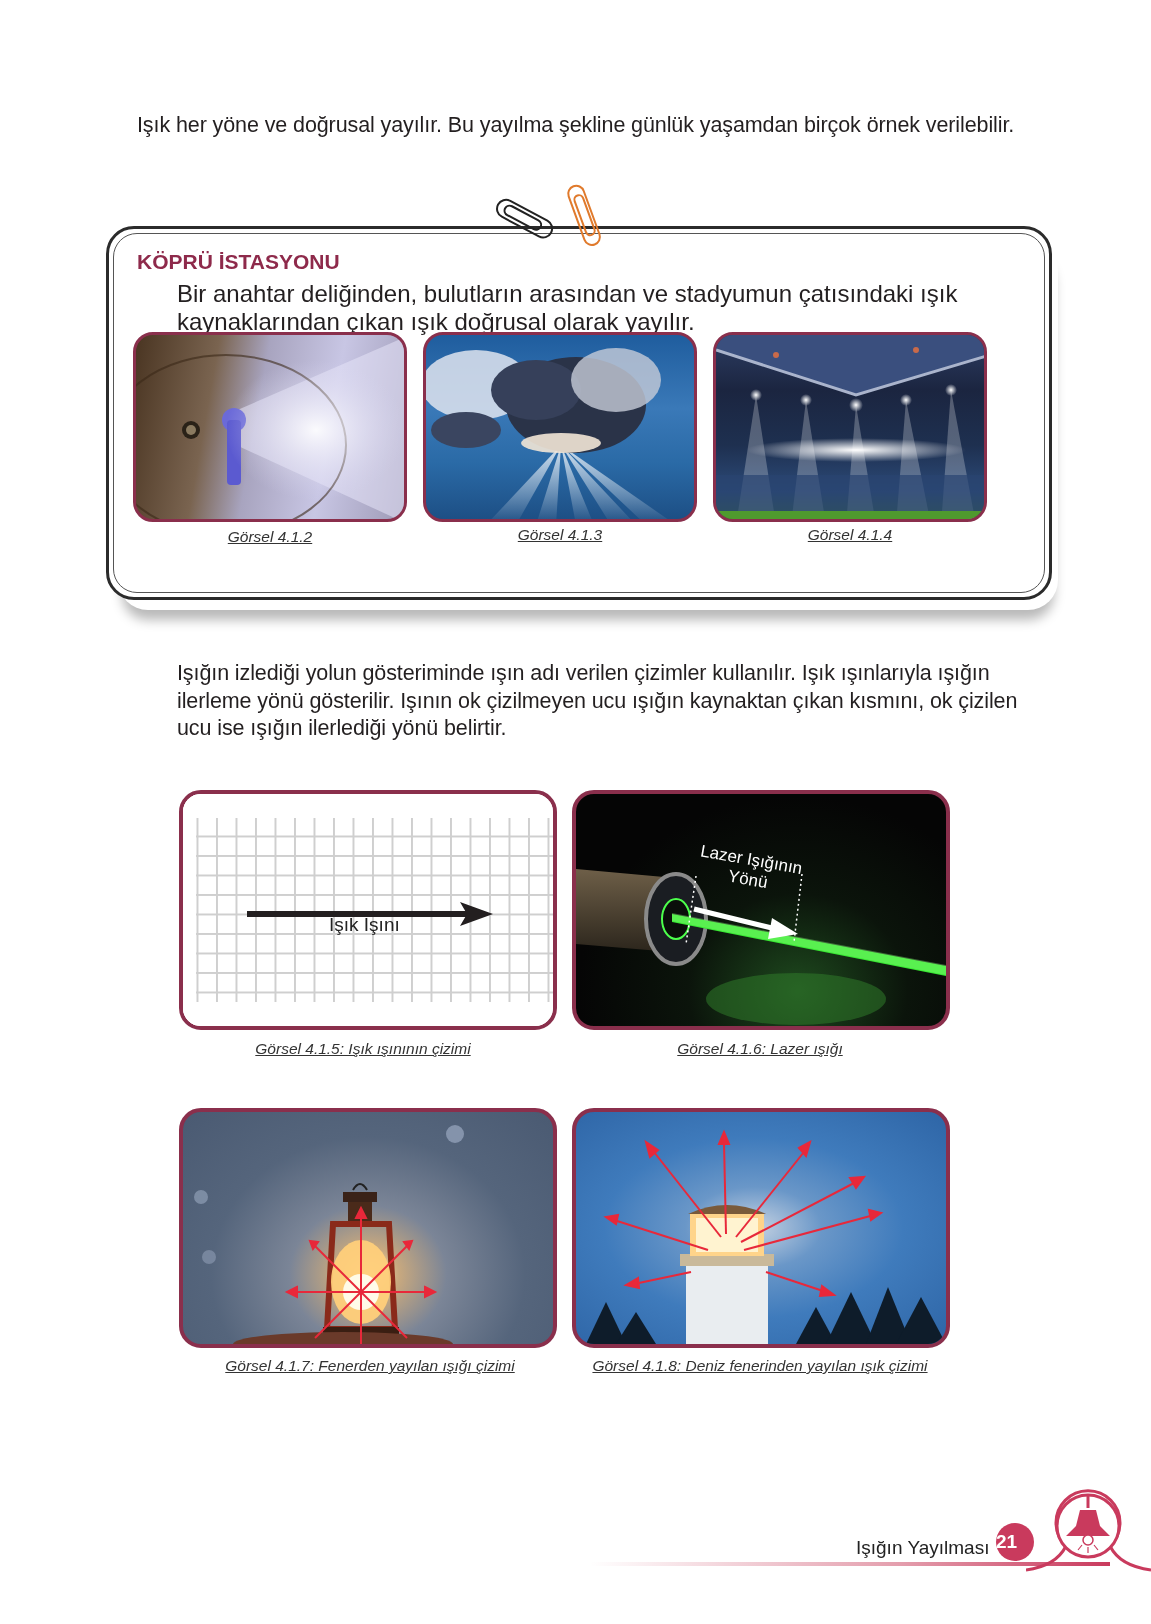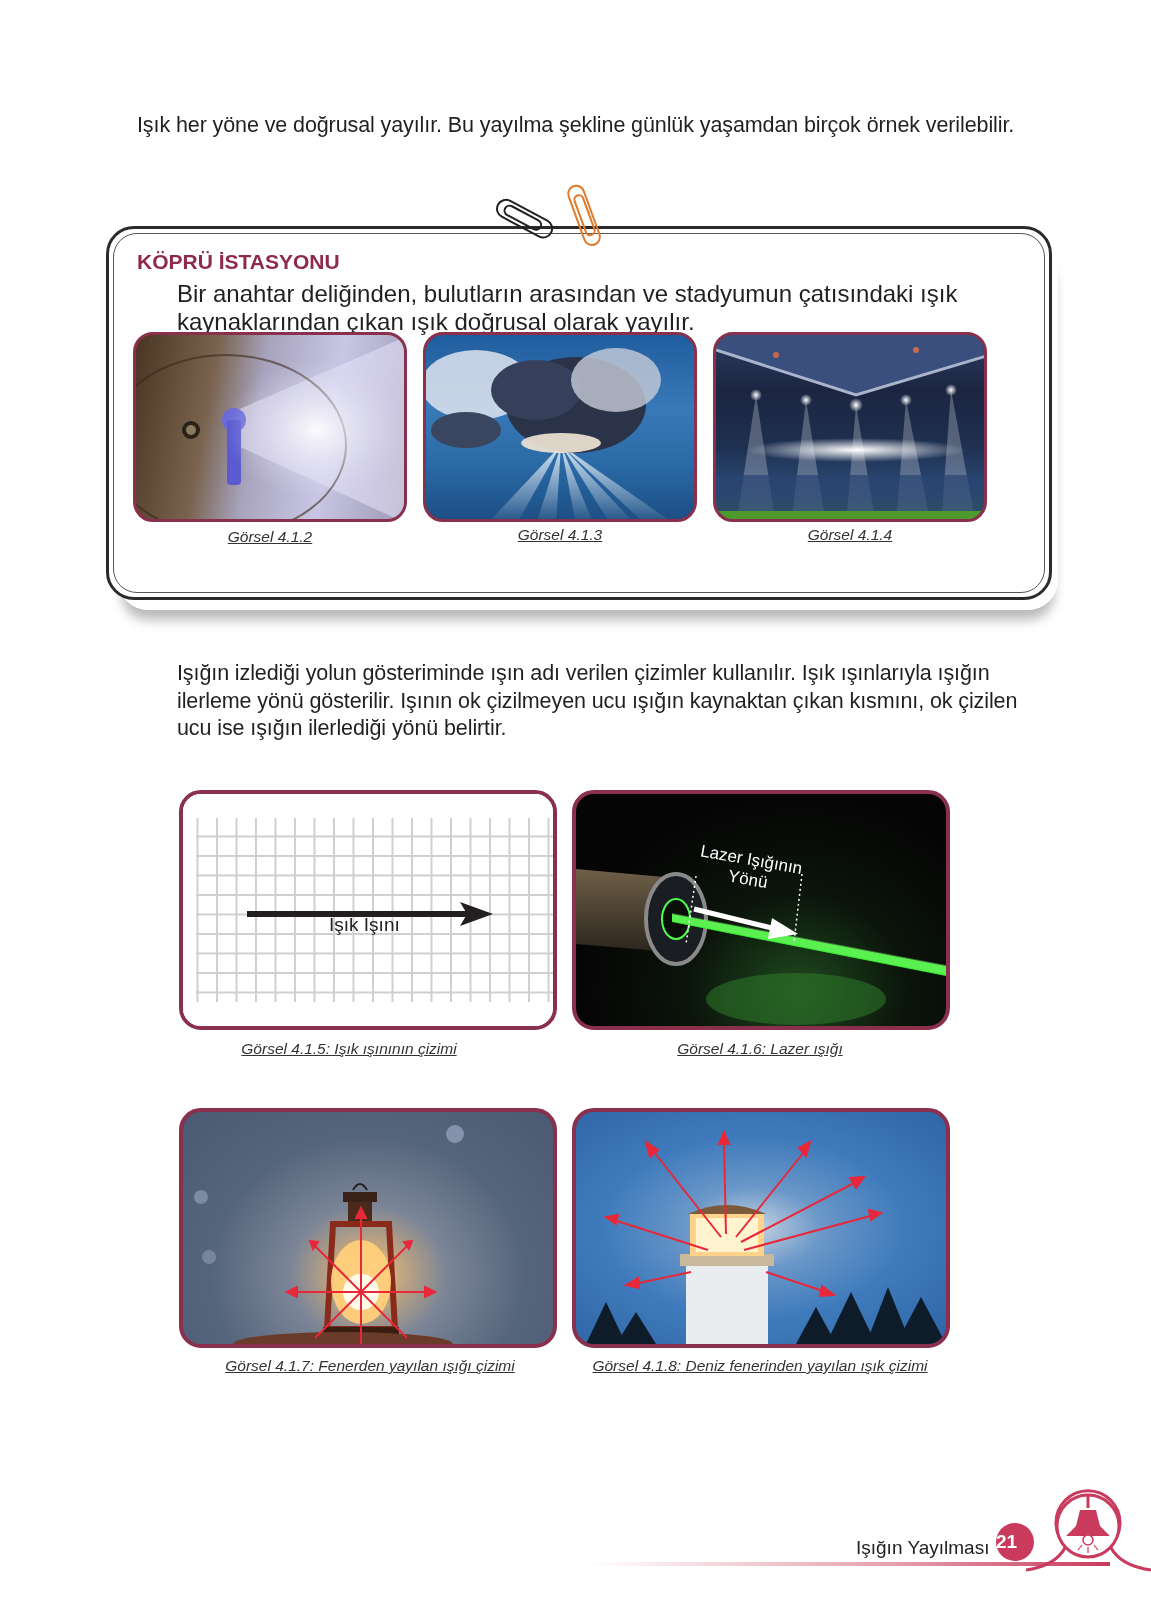--- a/index.html
+++ b/index.html
@@ -144,21 +144,21 @@
 <div class="fig grid" style="left:179px;top:790px;width:378px;height:240px;">
   <div class="grid-mask-top"></div>
   <div class="grid-mask-bot"></div>
   <div class="grid-mask-l"></div>
   <div style="position:absolute;left:146px;top:88px;font-size:19px;background:transparent;color:#222;margin-top:32px;">Işık Işını</div>
   <svg style="position:absolute;left:62px;top:108px;" width="250" height="24" viewBox="0 0 250 24">
     <rect x="2" y="9" width="220" height="6" fill="#231f20"></rect>
     <polygon points="215,0 248,12 215,24 222,12" fill="#231f20"></polygon>
   </svg>
 </div>
-<div class="caption" style="left:174px;top:1040px;width:350px;">Görsel 4.1.5: Işık ışınının çizimi</div>
+<div class="caption" style="left:188px;top:1040px;width:350px;">Görsel 4.1.5: Işık ışınının çizimi</div>
 
 <div class="fig" style="left:572px;top:790px;width:378px;height:240px;background:radial-gradient(ellipse at 60% 85%,#1e4a1e 0%,#0b140b 35%,#050505 70%);">
   <svg width="370" height="232" viewBox="0 0 370 232" style="position:absolute;left:0;top:0;">
     <defs>
       <linearGradient id="pen" x1="0" y1="0" x2="0" y2="1">
         <stop offset="0" stop-color="#6e5f48"></stop>
           <stop offset="1" stop-color="#2a241b"></stop>
       </linearGradient>
     </defs>
     <polygon points="0,75 110,85 120,160 0,150" fill="url(#pen)"></polygon>

